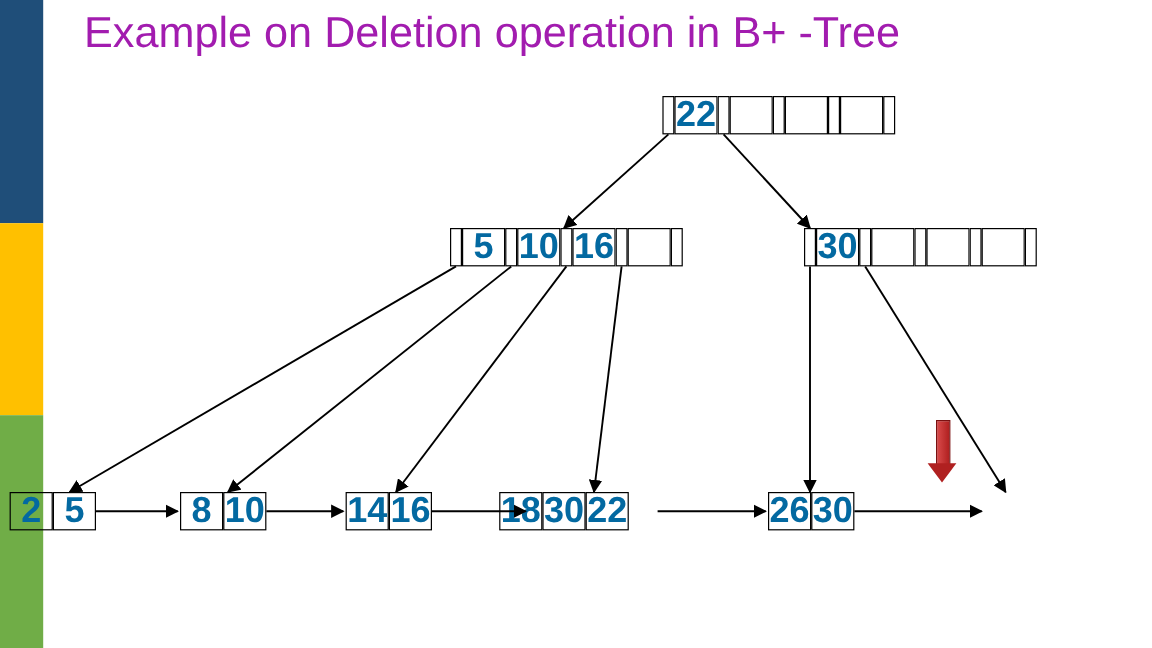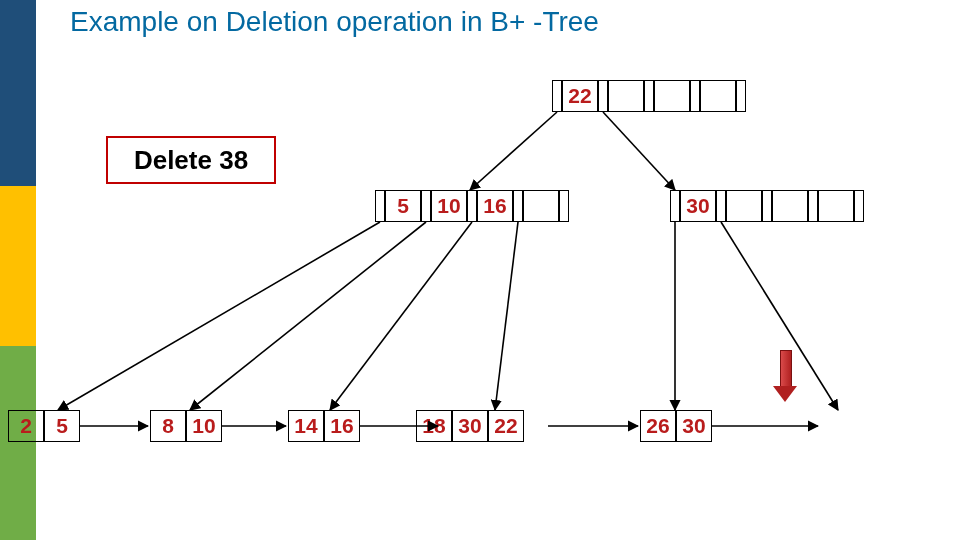--- a/index.html
+++ b/index.html
@@ -1,39 +1,38 @@
 <!DOCTYPE html>
 <html><head>
 <meta charset="utf-8">
 <style>
   html,body{margin:0;padding:0;width:960px;height:540px;background:#fff;font-family:Arial,Helvetica,sans-serif;overflow:hidden}
   .stage{position:relative;width:960px;height:540px}
   .stripe{position:absolute;left:0;width:36px}
-  .title{position:absolute;left:70px;top:6px;font-size:28px;color:#0369a1}
+  .title{position:absolute;left:70px;top:6px;font-size:36px;color:#a21caf}
   .delete-box{position:absolute;border:2px solid #c00000;font-size:26px;font-weight:bold;color:#000;display:flex;align-items:center;justify-content:center}
   .node{position:absolute;display:flex}
-  .cell{border:1px solid #000;width:36px;height:32px;display:flex;align-items:center;justify-content:center;font-size:21px;font-weight:bold;color:#b91c1c;box-sizing:border-box}
+  .cell{border:1px solid #000;width:36px;height:32px;display:flex;align-items:center;justify-content:center;font-size:30px;font-weight:bold;color:#0369a1;box-sizing:border-box}
   .cell.ptr{width:10px;background:#fff}
   svg.edges{position:absolute;left:0;top:0;width:960px;height:540px;pointer-events:none}
   .arrow-down{position:absolute;width:18px;height:50px}
   .arrow-down .shaft{position:absolute;left:4px;top:0;width:10px;height:38px;background:linear-gradient(to right,#d94a4a,#b02020);border:1px solid #7a1010}
   .arrow-down .head{position:absolute;left:-3px;top:36px;width:0;height:0;border-left:12px solid transparent;border-right:12px solid transparent;border-top:16px solid #b02020}
 </style>
 </head>
 <body>
 
 <div class="stage">
 
   <div class="stripe" style="top:0;height:186px;background:#1f4e79"></div>
   <div class="stripe" style="top:186px;height:160px;background:#ffc000"></div>
   <div class="stripe" style="top:346px;height:194px;background:#70ad47"></div>
 
   <div class="title">Example on Deletion operation in B+ -Tree</div>
 
-  <div class="delete-box" style="left:106px;top:136px;width:166px;height:44px">Delete 38</div>
 
   <div class="node" style="left:552px;top:80px">
     <div class="cell ptr"></div>
     <div class="cell">22</div>
     <div class="cell ptr"></div>
     <div class="cell"></div>
     <div class="cell ptr"></div>
     <div class="cell"></div>
     <div class="cell ptr"></div>
     <div class="cell"></div>

